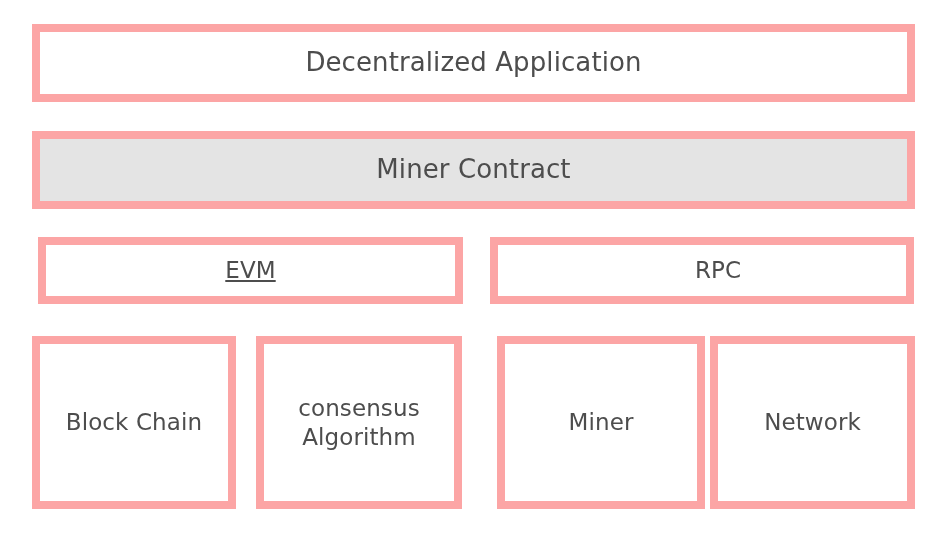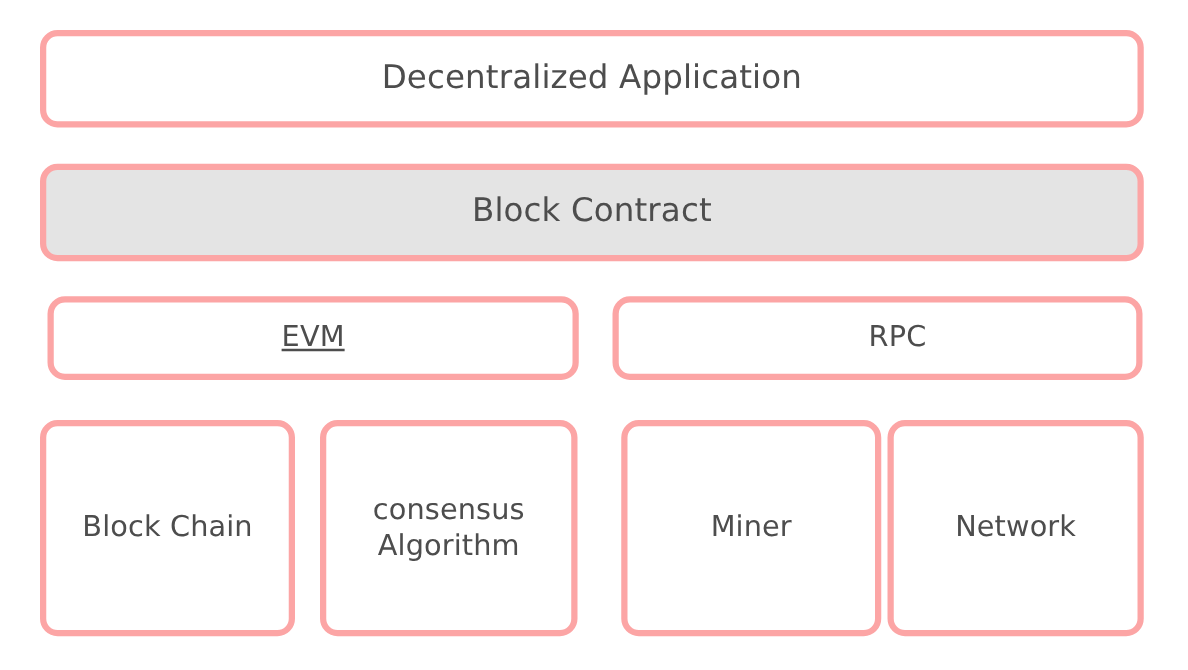--- a/index.html
+++ b/index.html
@@ -18,22 +18,22 @@
     background: #ffffff;
     overflow: hidden;
   }
   .node {
     position: absolute;
     box-sizing: border-box;
     display: flex;
     align-items: center;
     justify-content: center;
     text-align: center;
-    border: 5px solid #fca5a5;
-    border-radius: 14px;
+    border: 8px solid #fca5a5;
+    border-radius: 0;
     background: #ffffff;
     color: #4d4d4d;
     font-family: "DejaVu Sans", "Liberation Sans", sans-serif;
     font-weight: 400;
     line-height: 1.22;
     letter-spacing: 0.1px;
     white-space: pre-line;
   }
   .node.filled {
     background: #e4e4e4;
@@ -90,21 +90,21 @@
     font-size: 23px;
   }
 </style>
 </head>
 <body>
 
 <div id="canvas">
 
   <div class="node" id="n-dapp">Decentralized Application</div>
 
-  <div class="node filled" id="n-smart-contract">Block Contract</div>
+  <div class="node filled" id="n-smart-contract">Miner Contract</div>
 
   <div class="node" id="n-evm">EVM</div>
   <div class="node" id="n-rpc">RPC</div>
 
   <div class="node" id="n-block-chain">Block Chain</div>
   <div class="node" id="n-consensus-algorithm">consensus
 Algorithm</div>
   <div class="node" id="n-miner">Miner</div>
   <div class="node" id="n-network">Network</div>
 

